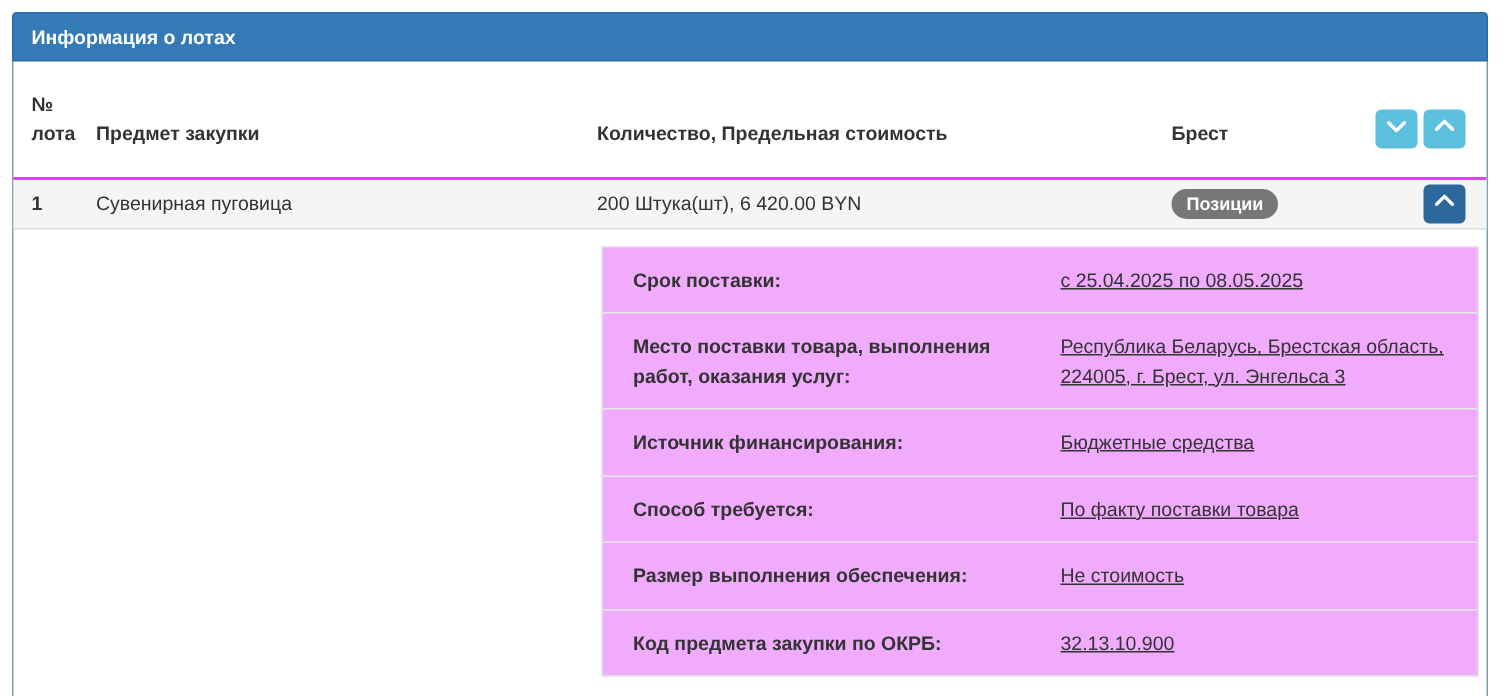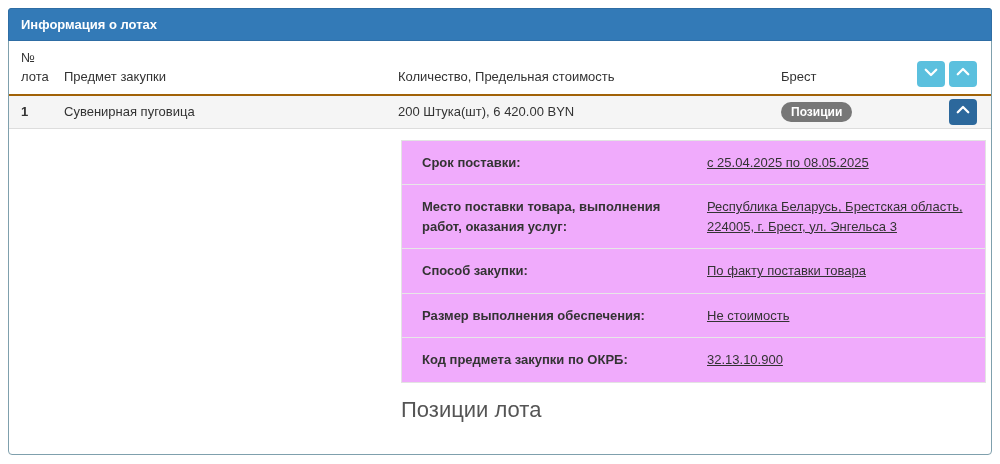--- a/index.html
+++ b/index.html
@@ -9,33 +9,33 @@
     font-family: "Liberation Sans", sans-serif;
     font-size: 13px; color: #333;
     overflow: hidden;
   }
   .panel {
     margin: 8px; border: 1px solid #7fa0ad; border-radius: 4px;
     background: #fff; min-height: 447px;
   }
   .panel-heading {
     background: #337ab7; border: 1px solid #2e6da4; border-radius: 3px 3px 0 0;
-    margin: -1px -1px 0 -1px;
+    margin: -1px -1px 12px -1px;
     color: #fff; font-weight: bold; font-size: 13px;
     padding: 8px 12px;
   }
   .grid-row {
     display: grid;
     grid-template-columns: 43px 334px 383px 135px 1fr;
     padding: 0 14px 0 12px;
   }
   .thead {
-    align-items: end; font-weight: normal;
-    padding-top: 8px; padding-bottom: 7px;
-    border-bottom: 2px solid #a16207;
+    align-items: end; font-weight: bold;
+    padding-top: 8px; padding-bottom: 19px;
+    border-bottom: 2px solid #d946ef;
   }
   .th { line-height: 1.45; }
   .header-btns { display: flex; gap: 4px; justify-content: flex-end; align-items: end; }
   .sq-btn {
     width: 28px; height: 26px; border: none; border-radius: 4px;
     display: flex; align-items: center; justify-content: center;
     cursor: pointer; padding: 0;
   }
   .btn-info { background: #5bc0de; }
   .btn-primary { background: #2c689c; }
@@ -114,21 +114,25 @@
     <div class="details-table">
       <div class="detail-row">
         <div class="detail-label">Срок поставки:</div>
         <div class="detail-value">с 25.04.2025 по 08.05.2025</div>
       </div>
       <div class="detail-row">
         <div class="detail-label">Место поставки товара, выполнения работ, оказания услуг:</div>
         <div class="detail-value">Республика Беларусь, Брестская область, 224005, г. Брест, ул. Энгельса 3</div>
       </div>
       <div class="detail-row">
-        <div class="detail-label">Способ закупки:</div>
+        <div class="detail-label">Источник финансирования:</div>
+        <div class="detail-value">Бюджетные средства</div>
+      </div>
+      <div class="detail-row">
+        <div class="detail-label">Способ требуется:</div>
         <div class="detail-value">По факту поставки товара</div>
       </div>
       <div class="detail-row">
         <div class="detail-label">Размер выполнения обеспечения:</div>
         <div class="detail-value">Не стоимость</div>
       </div>
       <div class="detail-row">
         <div class="detail-label">Код предмета закупки по ОКРБ:</div>
         <div class="detail-value">32.13.10.900</div>
       </div>

